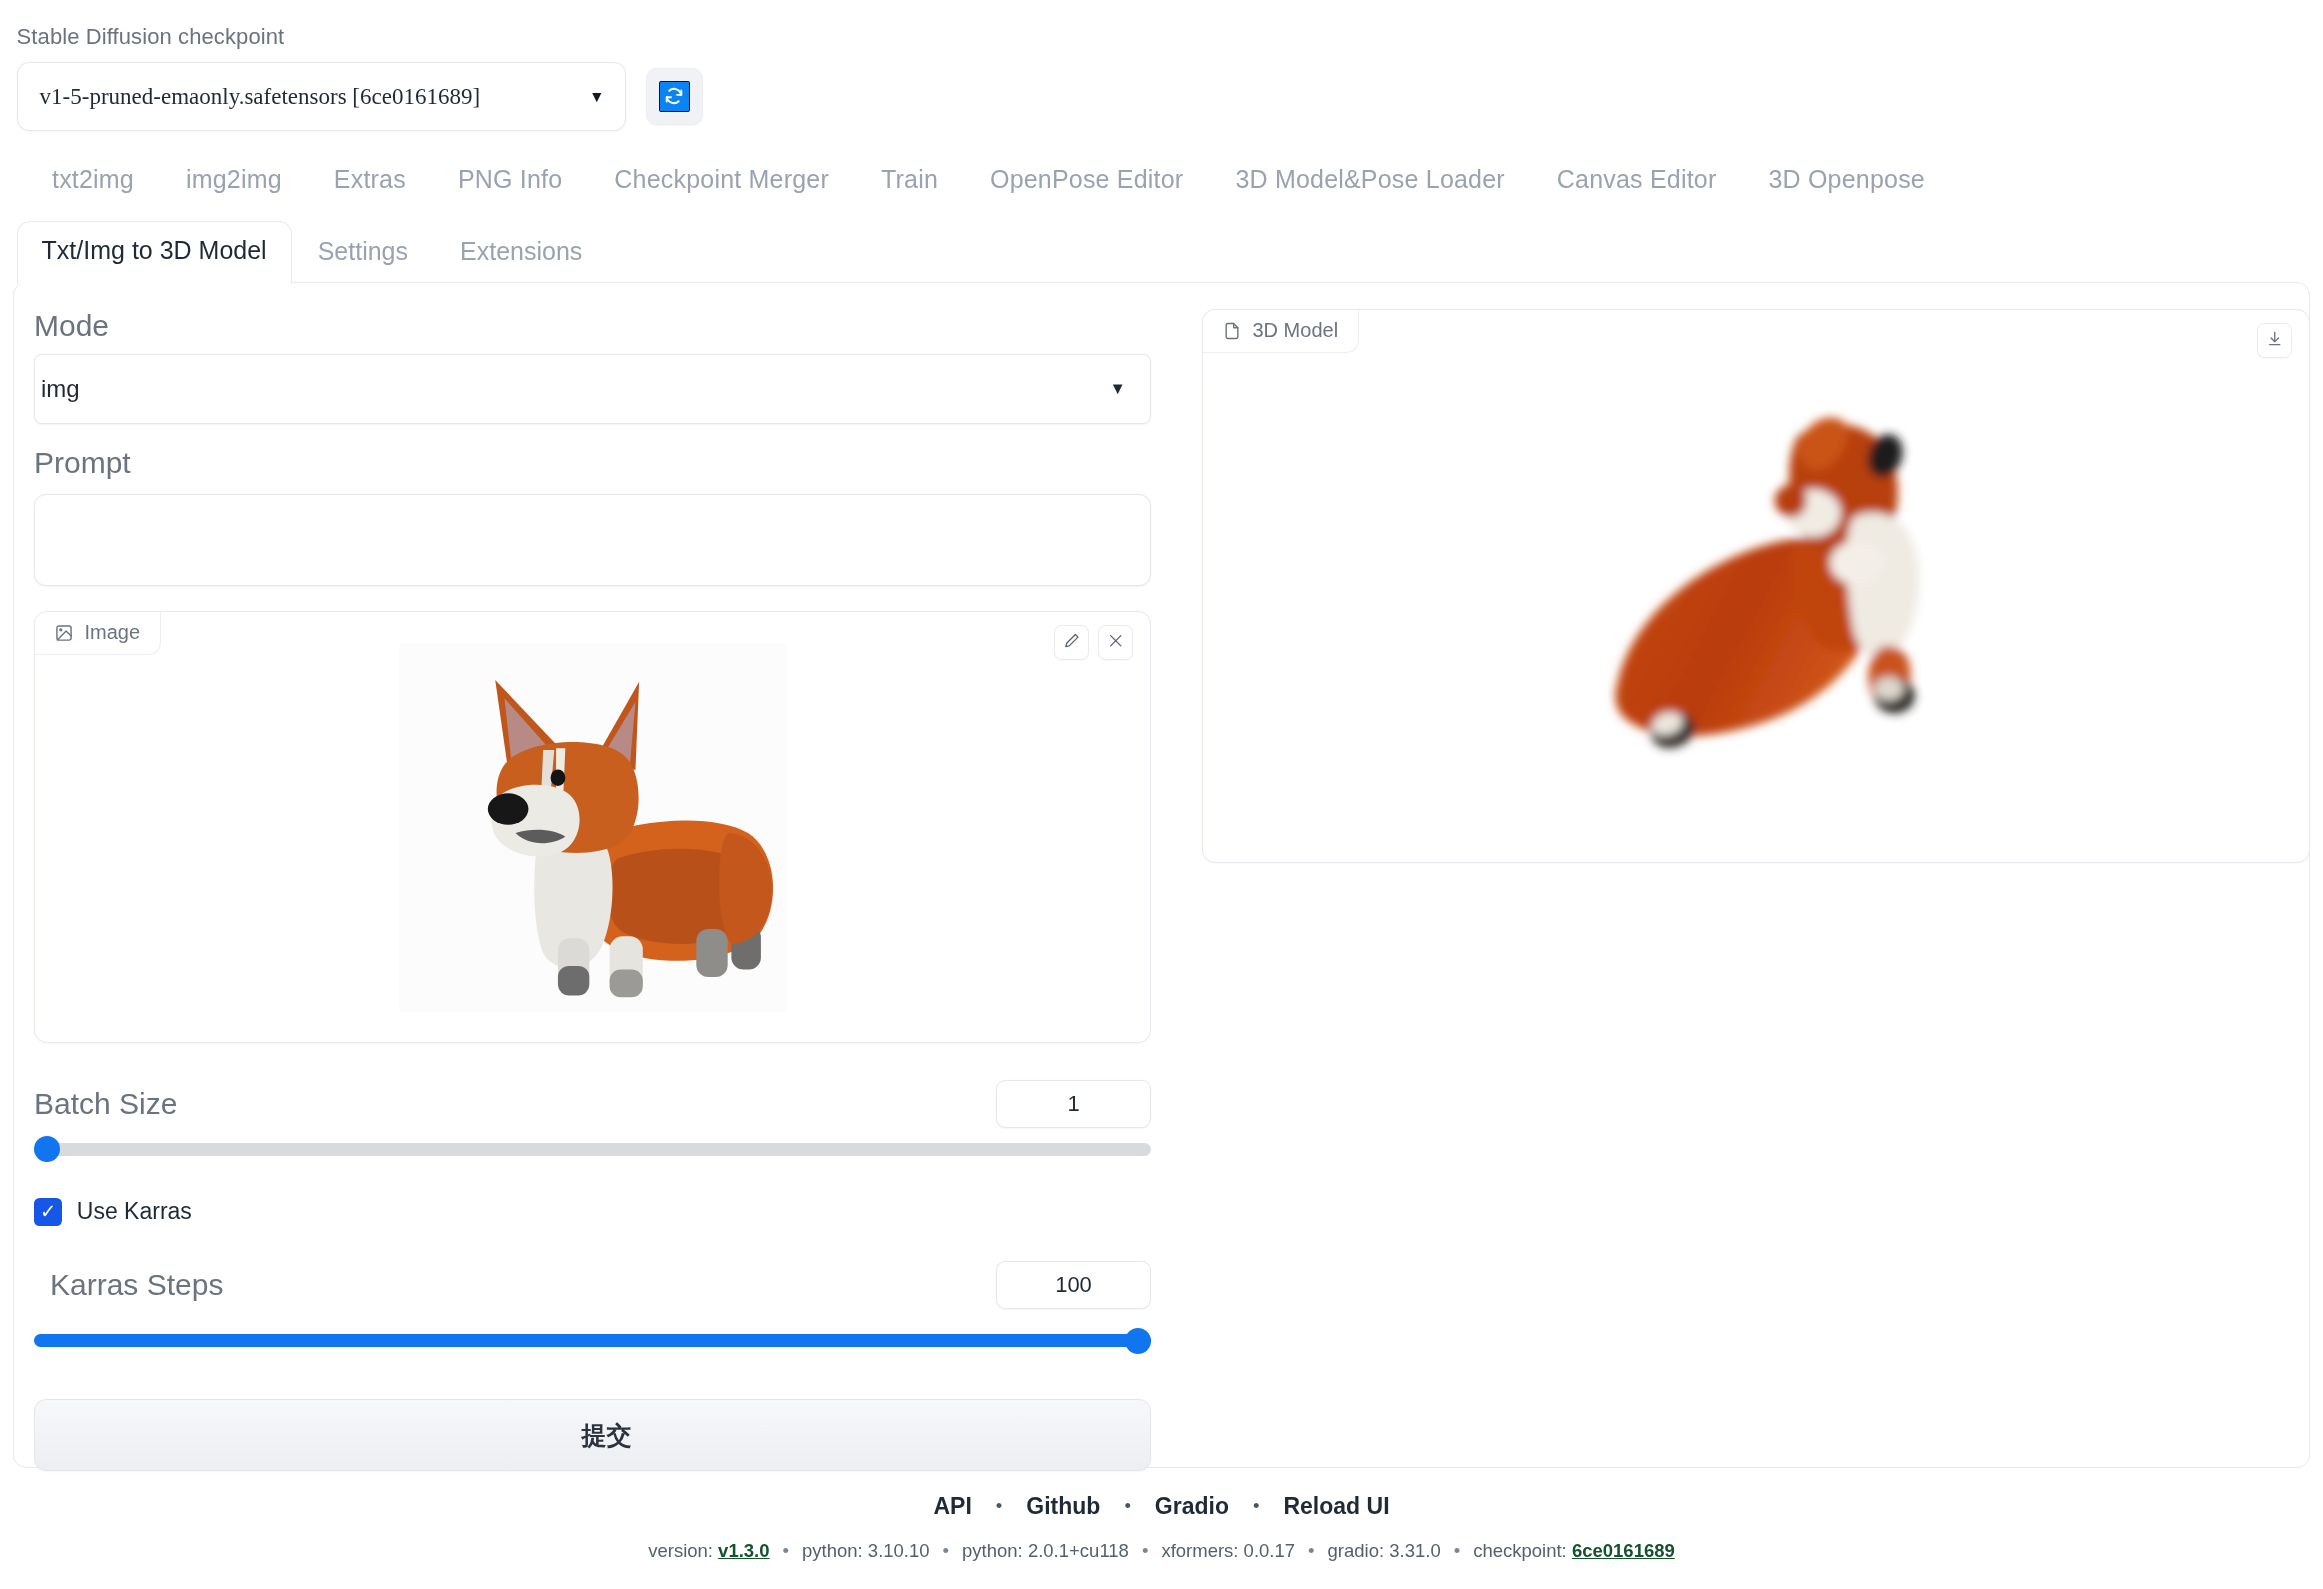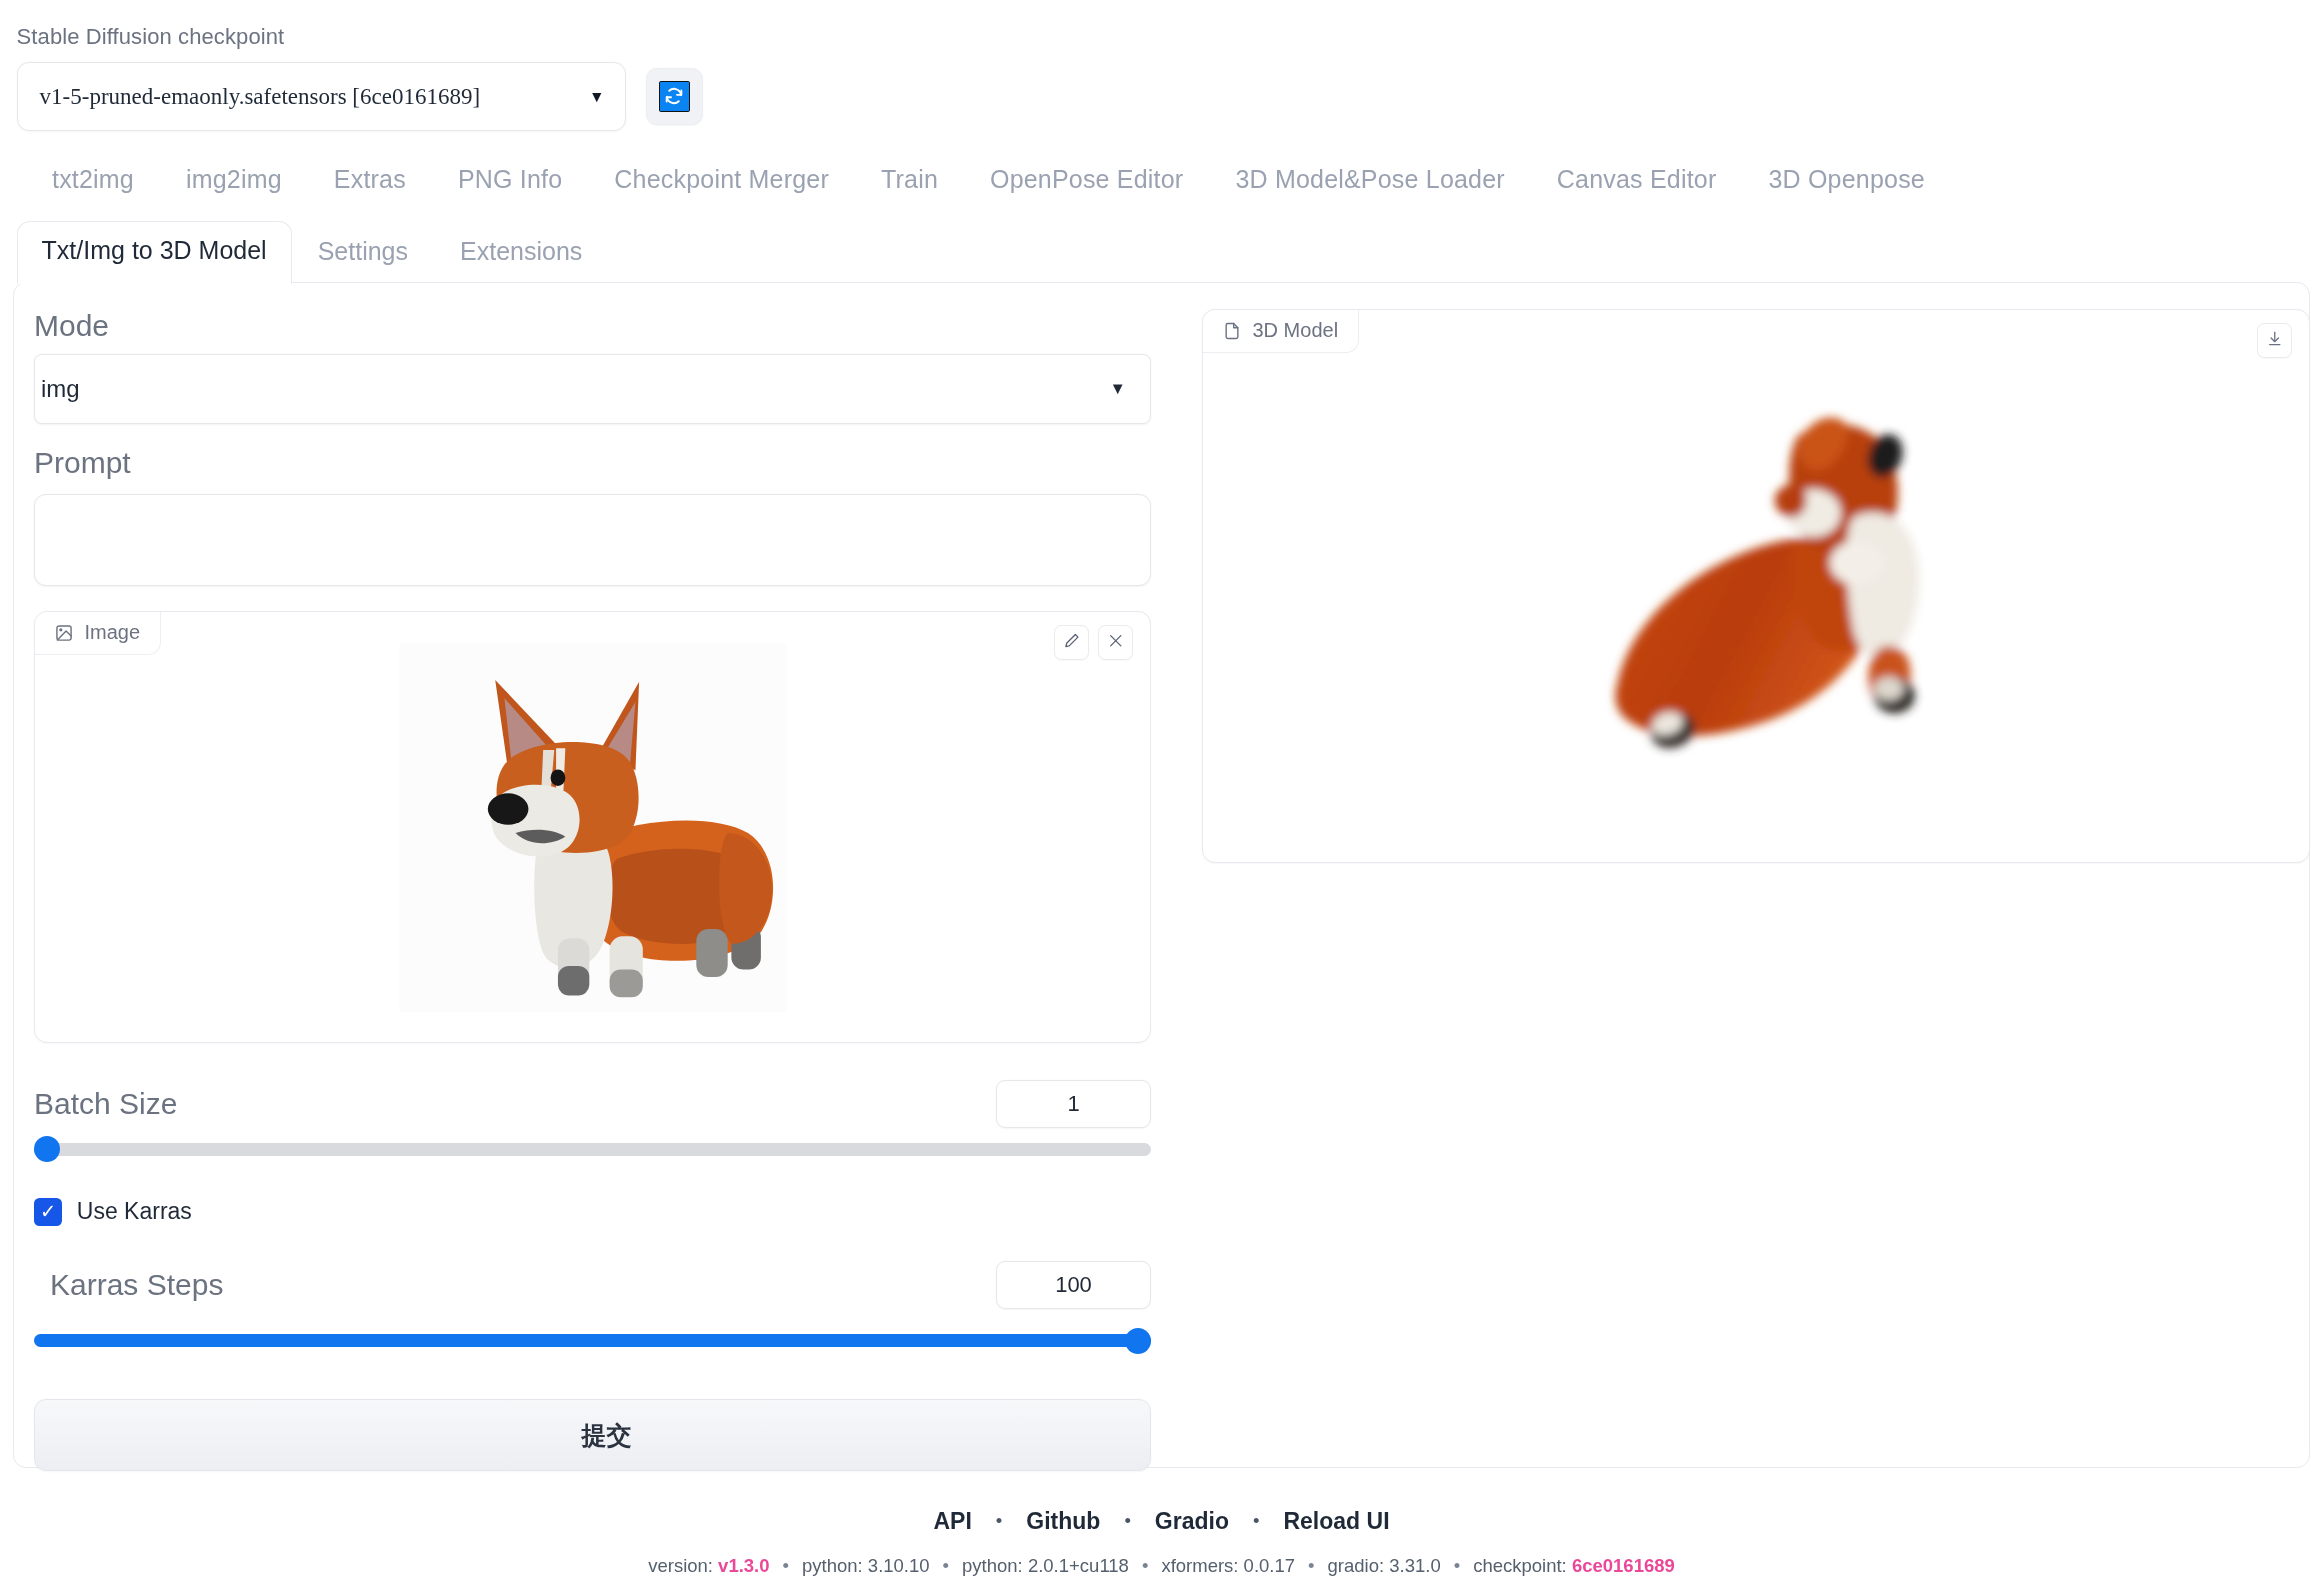--- a/index.html
+++ b/index.html
@@ -169,34 +169,34 @@
     width: 1117px; height: 72px; margin-top: 52px;
     border: 0.9px solid #e4e6eb; border-radius: 12px;
     background: linear-gradient(180deg, #f7f8fa 0%, #eceef2 100%);
     display: flex; align-items: center; justify-content: center;
     font-size: 25px; font-weight: 700; color: #2b3240;
     box-shadow: 0 0.9px 1.8px rgba(0,0,0,.04);
     padding-left: 28px;
   }
 
   
-  .footer { text-align: center; margin-top: 39px; }
+  .footer { text-align: center; margin-top: 24px; }
   .footer-links {
     display: flex; align-items: center; justify-content: center; gap: 0;
     font-size: 23px; color: #1f2937;
   }
   .footer-links a { font-weight: 700; color: #1f2937; text-decoration: none; }
   .dot { margin: 0 24px; color: #4b5563; font-size: 18.5px; }
   .footer-meta {
     margin-top: 20px; font-size: 18.5px; color: #55606e;
     display: flex; align-items: center; justify-content: center;
   }
   .footer-meta .m { white-space: nowrap; }
   .footer-meta .mdot { margin: 0 13px; color: #7b8494; }
-  .footer-meta b { color: #ec4899; }
+  .footer-meta b { color: #14532d; text-decoration: underline; }
 </style>
 </head>
 <body>
 
 <div class="app">
 
   <div class="ckpt-row">
     <div class="ckpt-label">Stable Diffusion checkpoint</div>
     <div class="ckpt-controls">
       <div class="ckpt-select">

